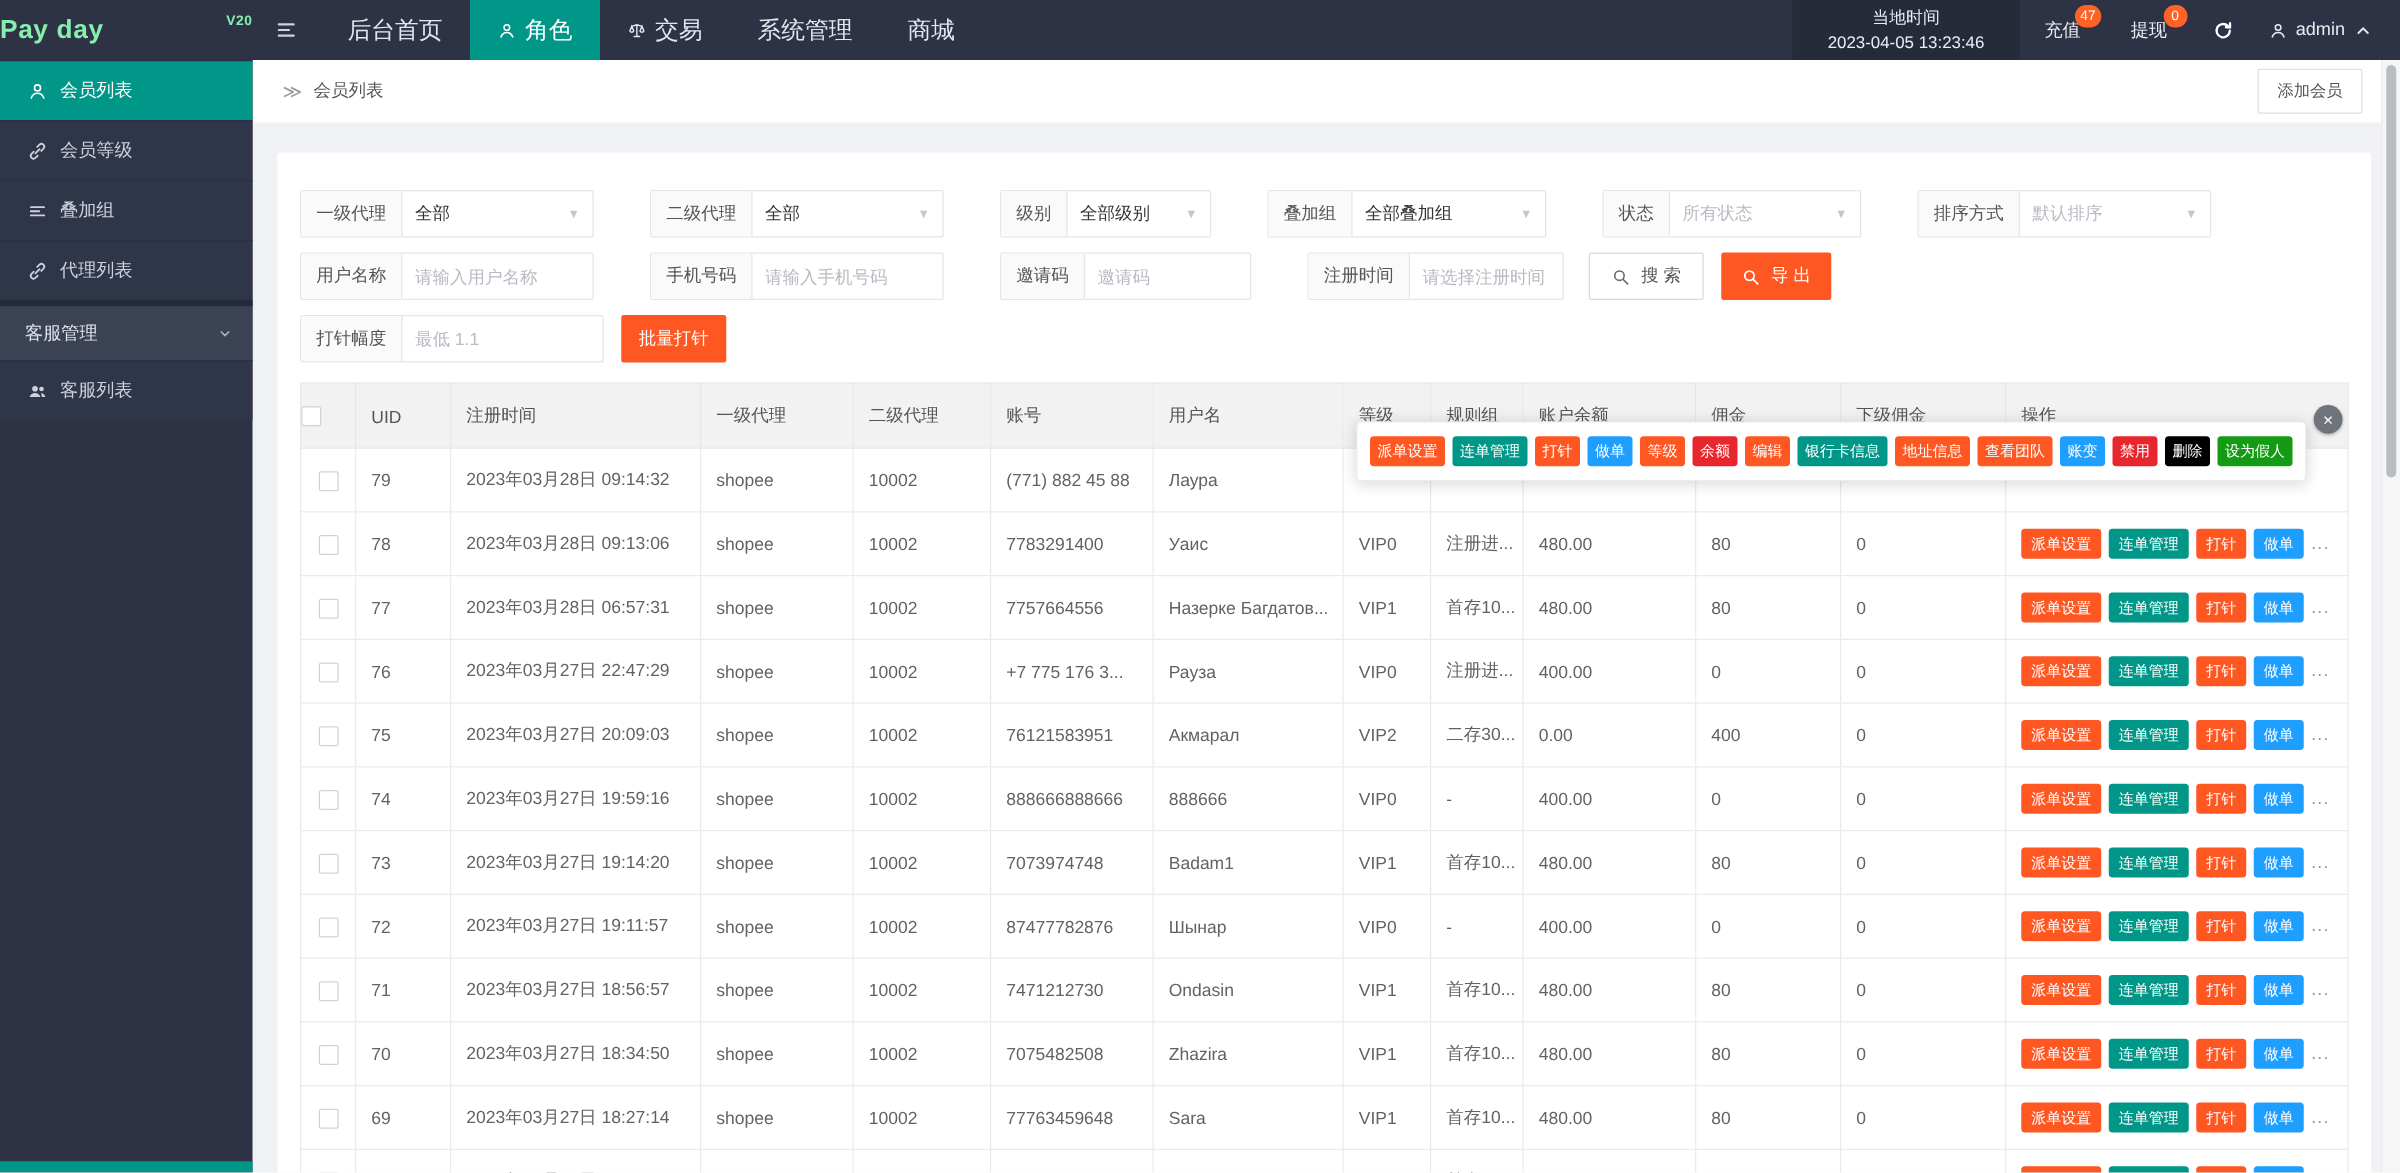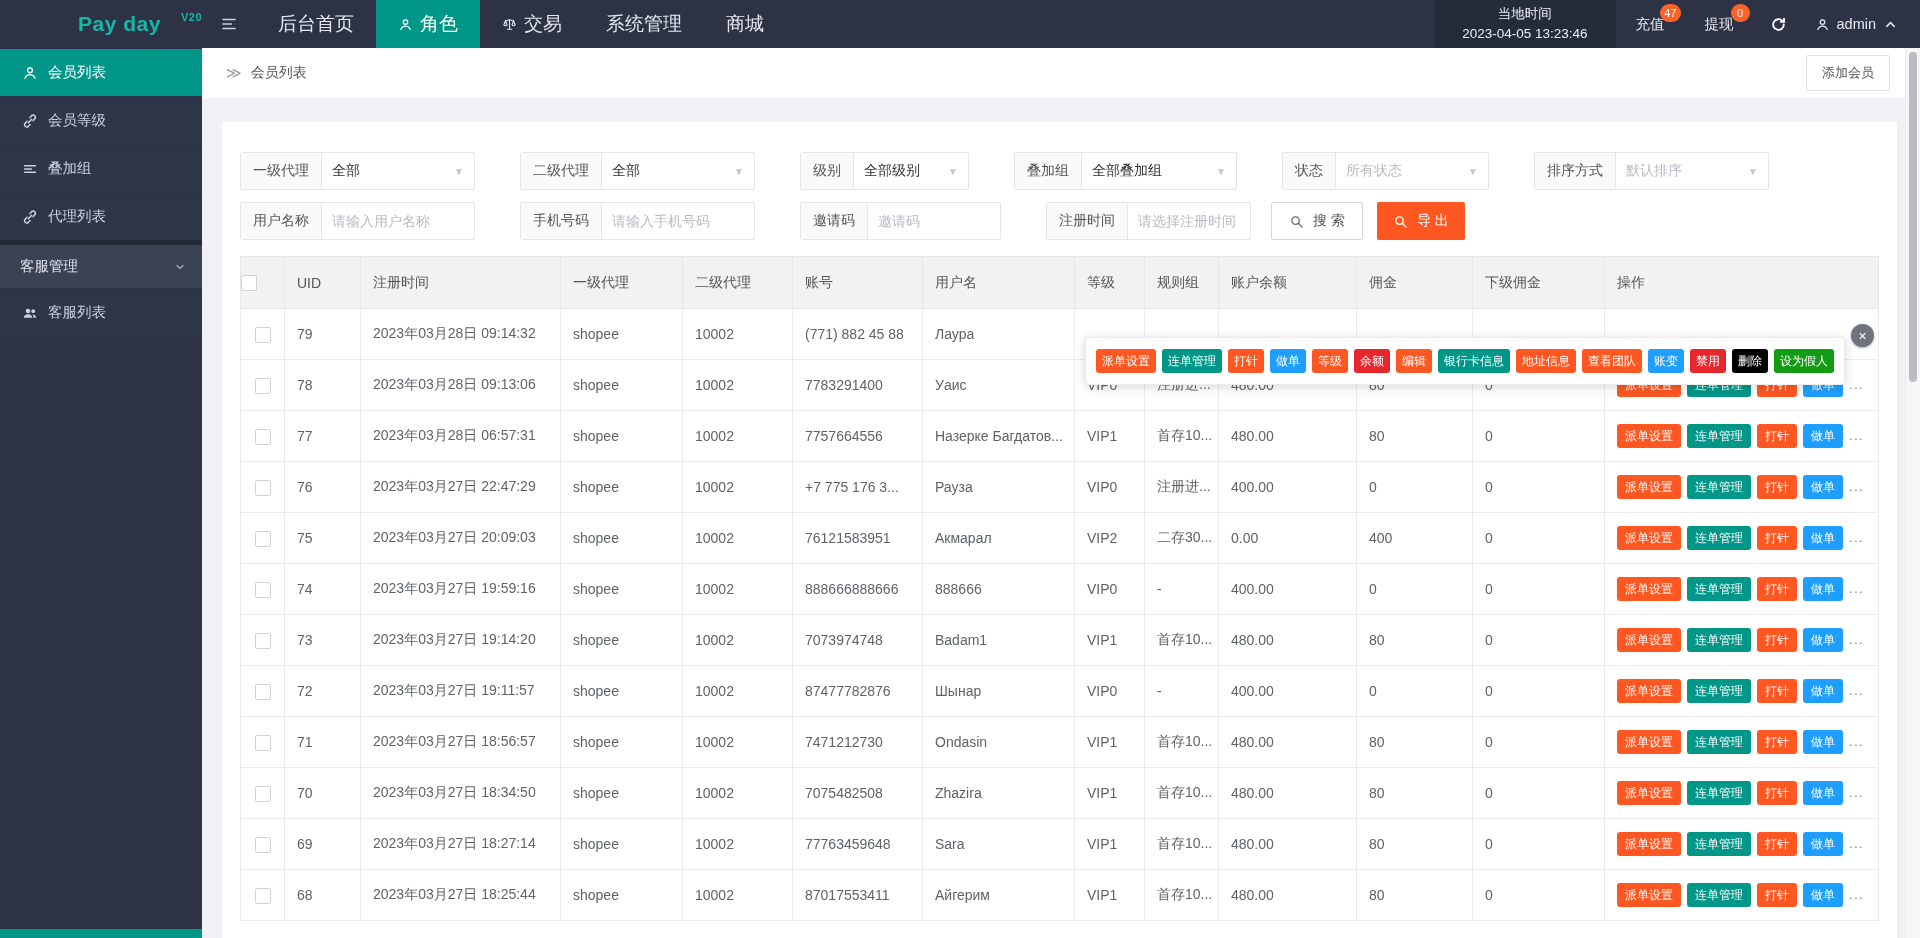--- a/index.html
+++ b/index.html
@@ -3,21 +3,21 @@
 <meta charset="utf-8">
 <style>
   * { margin:0; padding:0; box-sizing:border-box; }
   html,body { width:1920px; height:938px; overflow:hidden; }
   body { position:relative; background:#f0f1f4; font-family:"Liberation Sans","DejaVu Sans",sans-serif; }
   .icon { display:inline-flex; align-items:center; justify-content:center; }
   .icon svg { display:block; }
 
   
   .topbar { position:absolute; top:0; left:0; right:0; height:48px; background:#2d3345; color:#e8eaf0; display:flex; align-items:stretch; z-index:30; }
-  .logo { width:202px; display:flex; align-items:center; justify-content:flex-end; font-size:21px; font-weight:bold; color:#14b8a6; letter-spacing:.5px; }
+  .logo { width:202px; display:flex; align-items:center; justify-content:space-between; font-size:21px; font-weight:bold; color:#86efac; letter-spacing:.5px; }
   .logo sup { font-size:11px; position:relative; top:-7px; margin-left:20px; }
   .nav-toggle { width:54px; display:flex; align-items:center; justify-content:center; color:#cdd2de; cursor:pointer; }
   .nav-toggle svg { width:18px; height:18px; }
   #topnav { display:flex; align-items:stretch; }
   .nav-item { display:flex; align-items:center; gap:7px; padding:0 22px; font-size:19px; color:#e3e6ee; cursor:pointer; }
   .nav-item.active { background:#009688; color:#fff; }
   .nav-item .icon svg { width:15px; height:15px; }
   .topbar-right { margin-left:auto; display:flex; align-items:stretch; }
   .time-block { background:#262b3a; padding:5px 28px; display:flex; flex-direction:column; justify-content:center; align-items:center; font-size:13.5px; line-height:1.5; color:#eceef4; white-space:nowrap; }
   .top-action { position:relative; display:flex; align-items:center; padding:0 20px; font-size:14.5px; cursor:pointer; }
@@ -312,20 +312,27 @@
         <span class="icon">
           <svg viewBox="0 0 24 24" fill="none" stroke="currentColor" stroke-width="2.2">
               <circle cx="10.5" cy="10.5" r="6"></circle>
               <path d="M15.3 15.3L21 21" stroke-linecap="round"></path>
             </svg>
         </span>
         <span>导 出</span>
       </button>
     </div>
 
+    <div class="frow">
+      <div class="fgroup inj-group">
+        <span class="flabel">打针幅度</span>
+        <input class="finput" placeholder="最低 1.1" style="">
+      </div>
+      <button class="batch-btn">批量打针</button>
+    </div>
 
     <table class="tbl">
       <thead>
         <tr>
           <th class="col-cb"><span class="cb"></span></th>
           <th class="c-uid">UID</th>
           <th class="c-time">注册时间</th>
           <th class="c-agent1">一级代理</th>
           <th class="c-agent2">二级代理</th>
           <th class="c-account">账号</th>

